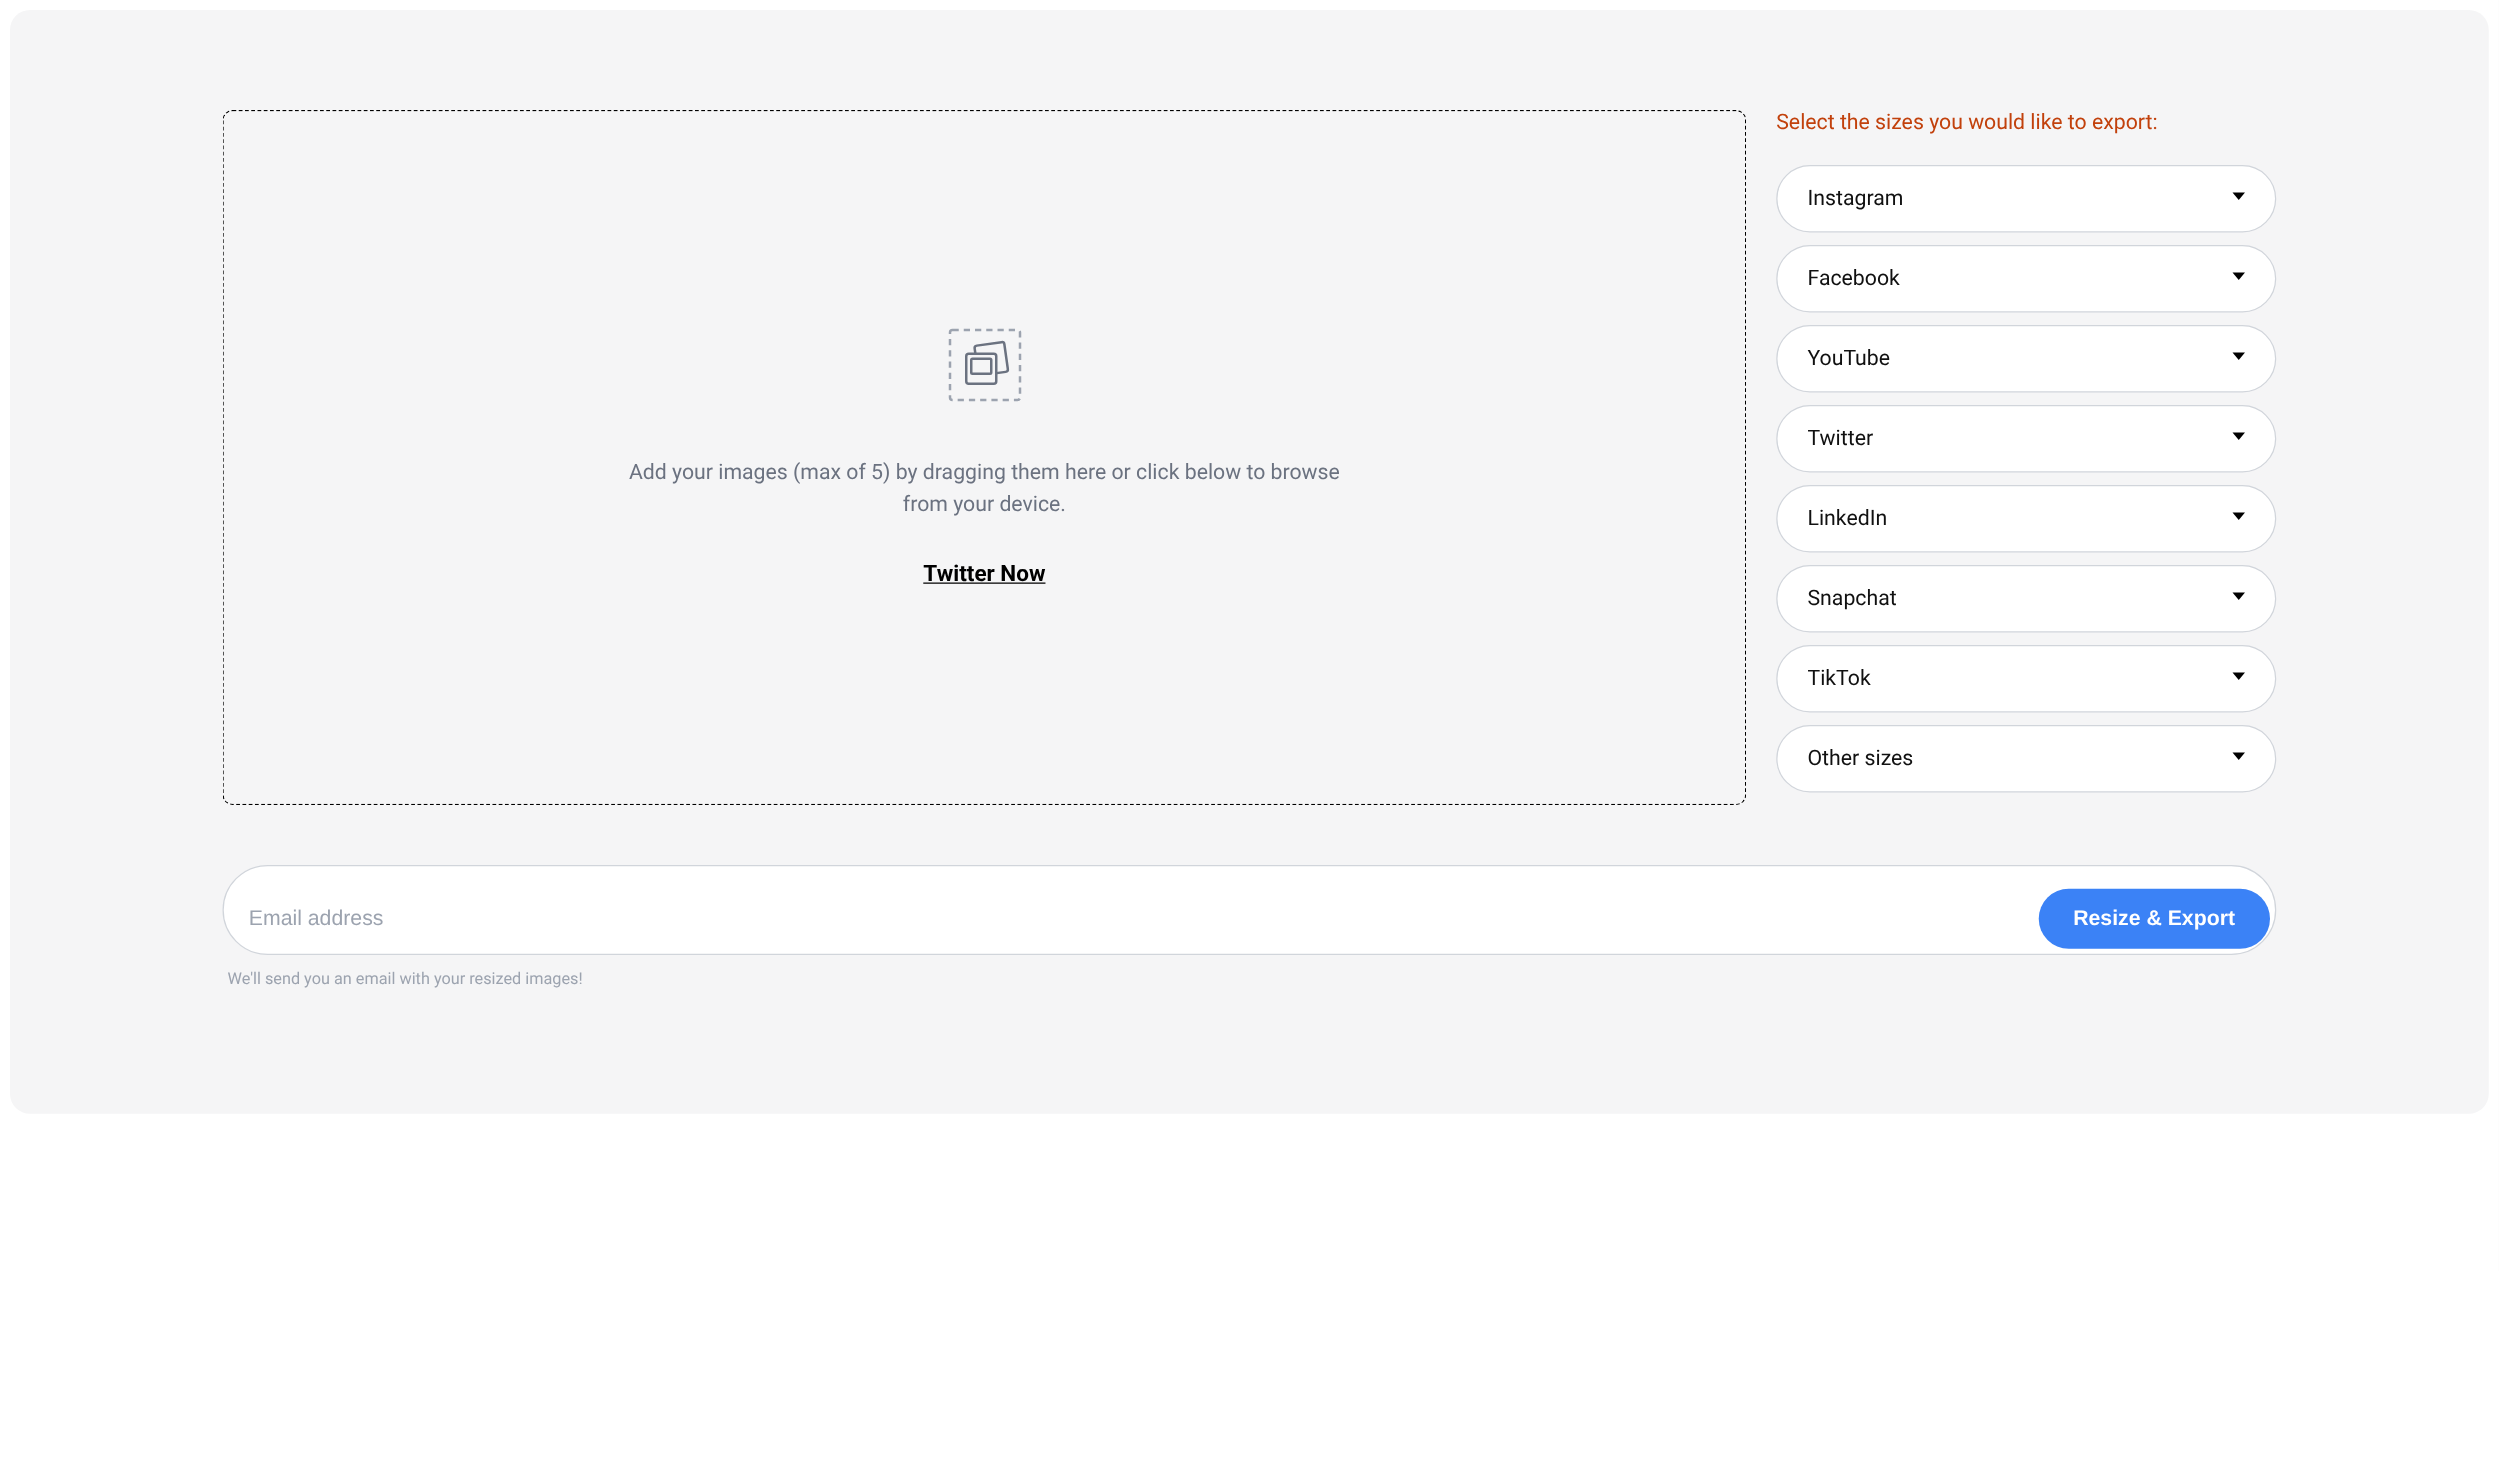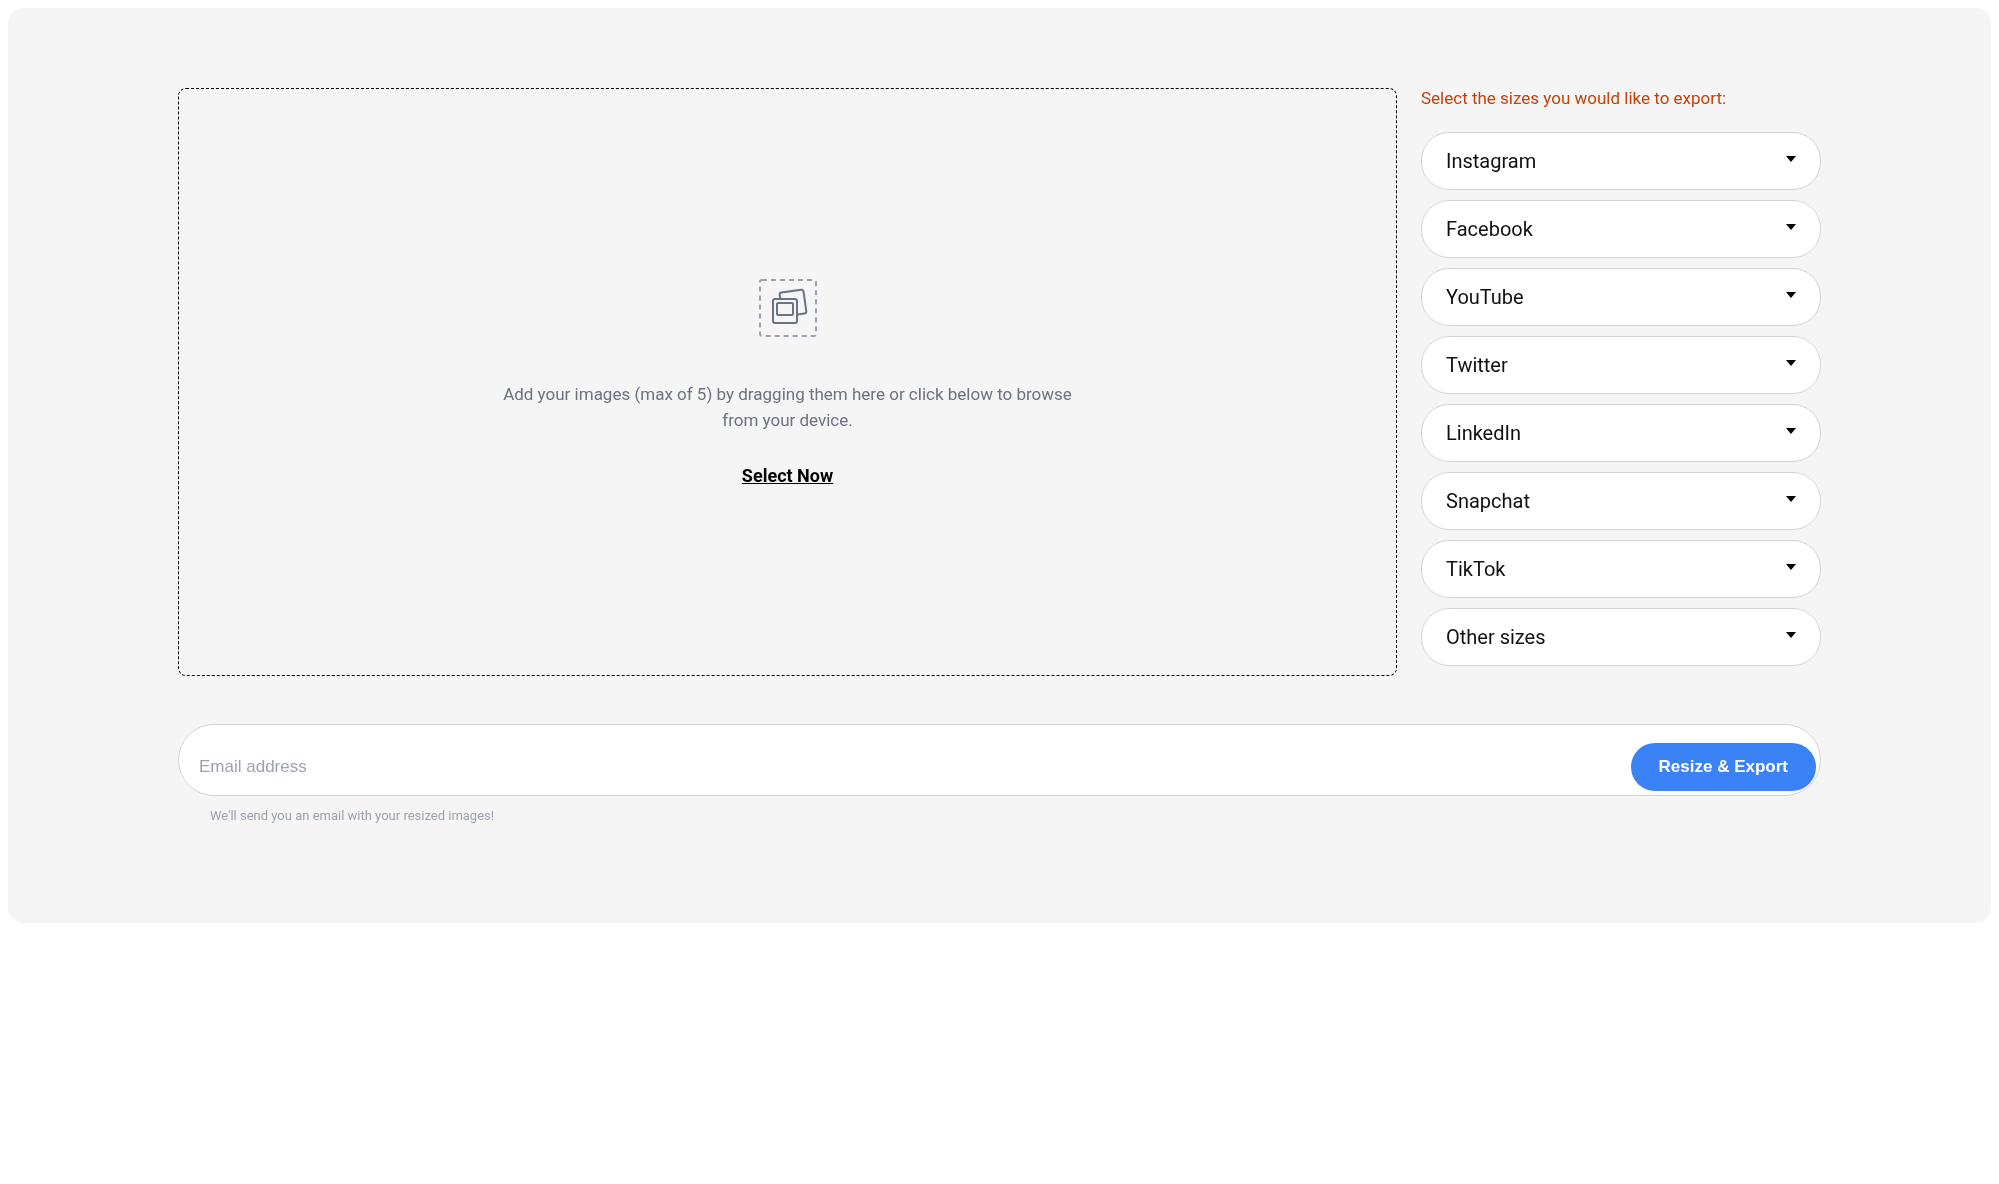--- a/index.html
+++ b/index.html
@@ -76,21 +76,21 @@
     .size-dropdown {
       background: #fff;
       border: 1px solid #d1d5db;
       border-radius: 28px;
       padding: 16px 24px;
       margin-bottom: 10px;
       display: flex;
       justify-content: space-between;
       align-items: center;
       cursor: pointer;
-      font-size: 20px;
+      font-size: 17px;
       color: #111;
     }
     
     .caret-down {
       width: 0;
       height: 0;
       border-left: 5px solid transparent;
       border-right: 5px solid transparent;
       border-top: 6px solid #000;
       margin-top: -4px;
@@ -132,40 +132,40 @@
       font-size: 17px;
       font-weight: 700;
       cursor: pointer;
       white-space: nowrap;
     }
     
     .email-hint {
       color: #9ca3af;
       font-size: 13px;
       margin-top: 12px;
-      margin-left: 32px;
+      margin-left: 4px;
     }
   </style>
 </head>
 <body>
 
 <div class="page-container">
   <div class="main-layout">
 
     <div class="dropzone">
       <div class="dropzone-icon">
         <svg width="60" height="60" viewBox="0 0 60 60" fill="none">
           <rect x="2" y="2" width="56" height="56" rx="2" stroke="#9ca3af" stroke-width="2" stroke-dasharray="5 4"></rect>
           <rect x="23" y="13" width="24" height="24" rx="2" fill="#f5f5f6" stroke="#6b7280" stroke-width="2" transform="rotate(-8 35 25)"></rect>
           <rect x="15" y="21" width="24" height="24" rx="2" fill="#f5f5f6" stroke="#6b7280" stroke-width="2"></rect>
           <rect x="19" y="25" width="16" height="12" rx="1" stroke="#6b7280" stroke-width="2"></rect>
         </svg>
       </div>
       <p class="dropzone-text">Add your images (max of 5) by dragging them here or click below to browse from your device.</p>
-      <a class="upload-link">Select Now</a>
+      <a class="upload-link">Twitter Now</a>
     </div>
 
     <div class="sizes-panel">
       <p class="sizes-title">Select the sizes you would like to export:</p>
 
       <div class="size-dropdown">
         <span>Instagram</span>
         <span class="caret-down"></span>
       </div>
 

